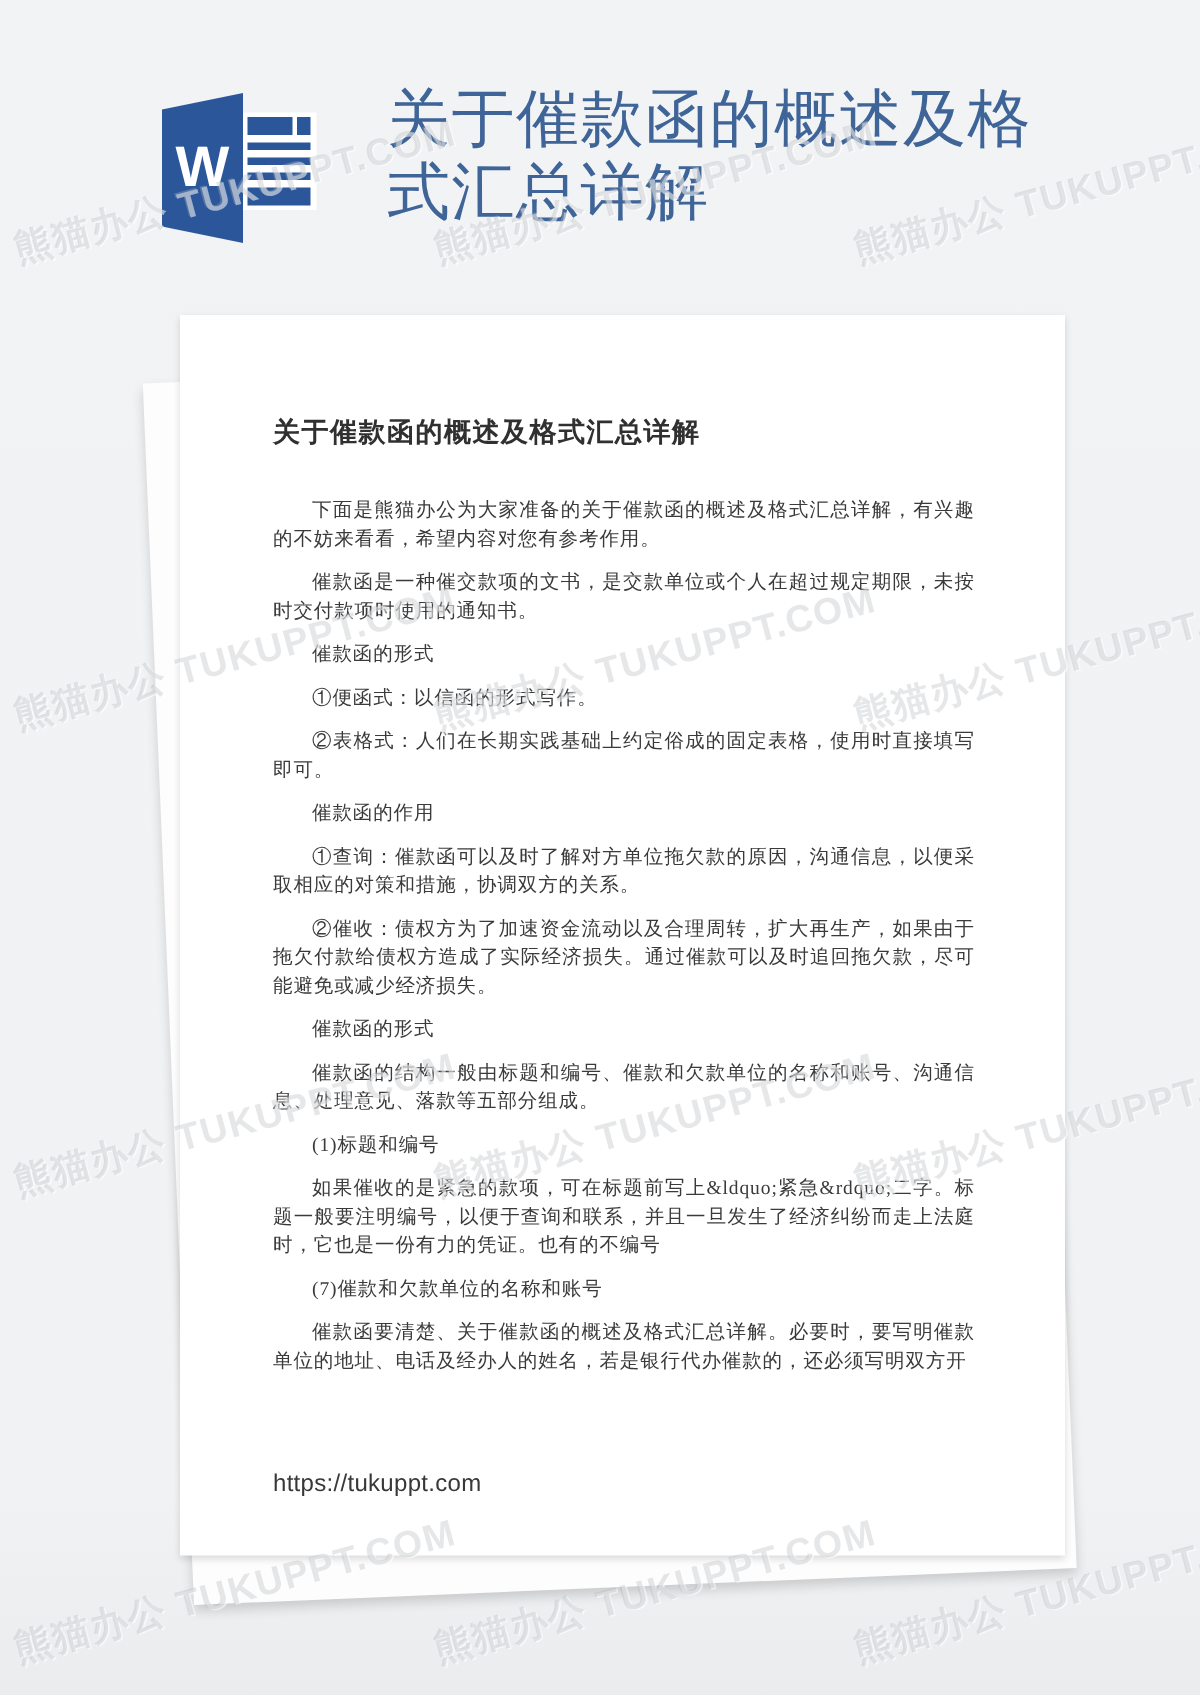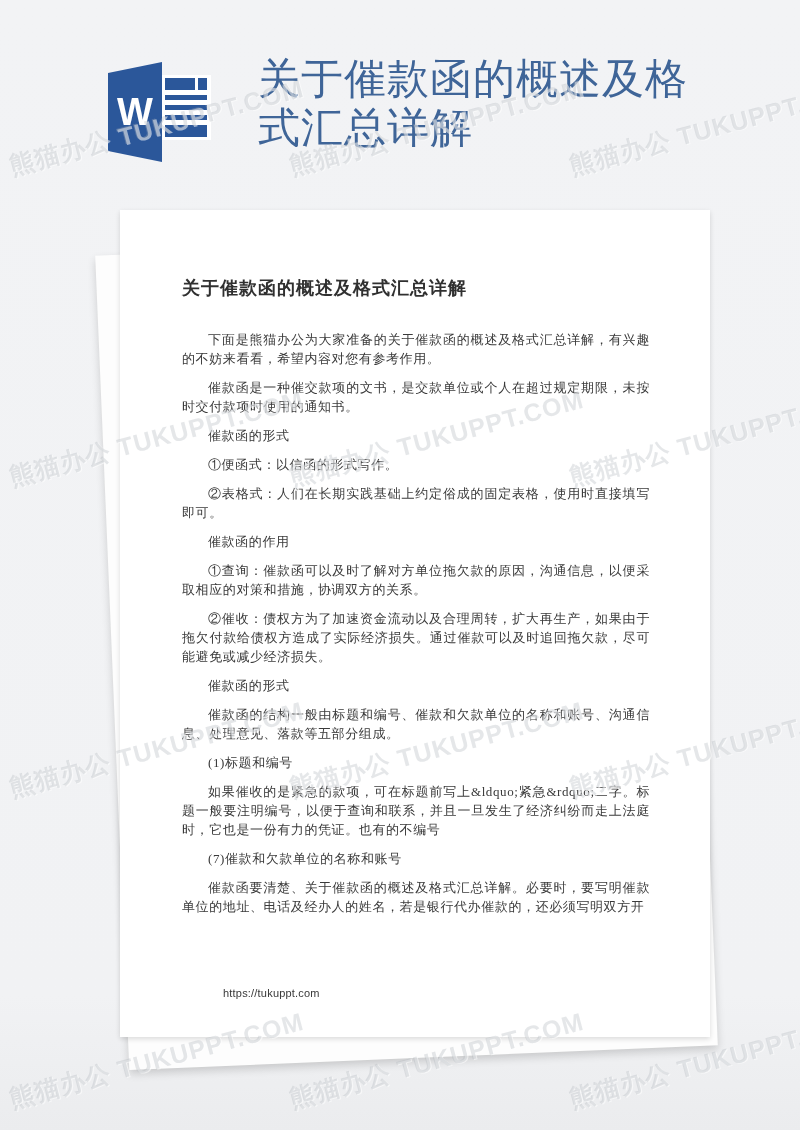--- a/index.html
+++ b/index.html
@@ -48,23 +48,22 @@
   .doc-title {
     margin:0 0 30px 0; font-size:18px; font-weight:600; letter-spacing:1px;
     color:#303030;
   }
   .doc-body p {
     margin:0 0 10px 0; font-size:13px; line-height:19px;
     text-indent:2em; text-align:justify; letter-spacing:0.6px; color:#3a3a3a;
   }
   .footer-url {
     position:absolute; left:62px; bottom:38px;
-    font-family:"Liberation Sans",sans-serif; font-size:11px; color:#383838;
+    font-family:"Liberation Sans",sans-serif; font-size:16px; color:#383838;
     letter-spacing:0.2px;
-    margin-left:41px;
   }
 
   
   .wm-layer { position:absolute; inset:0; z-index:3; pointer-events:none; }
   .wm {
     position:absolute; transform:rotate(-15deg); transform-origin:left center;
     font-size:25px; font-weight:bold; letter-spacing:1px; white-space:nowrap;
     color:rgba(174,179,187,0.32);
     text-shadow:1px 1px 0 rgba(255,255,255,0.55);
     font-family:"Liberation Sans",sans-serif;

